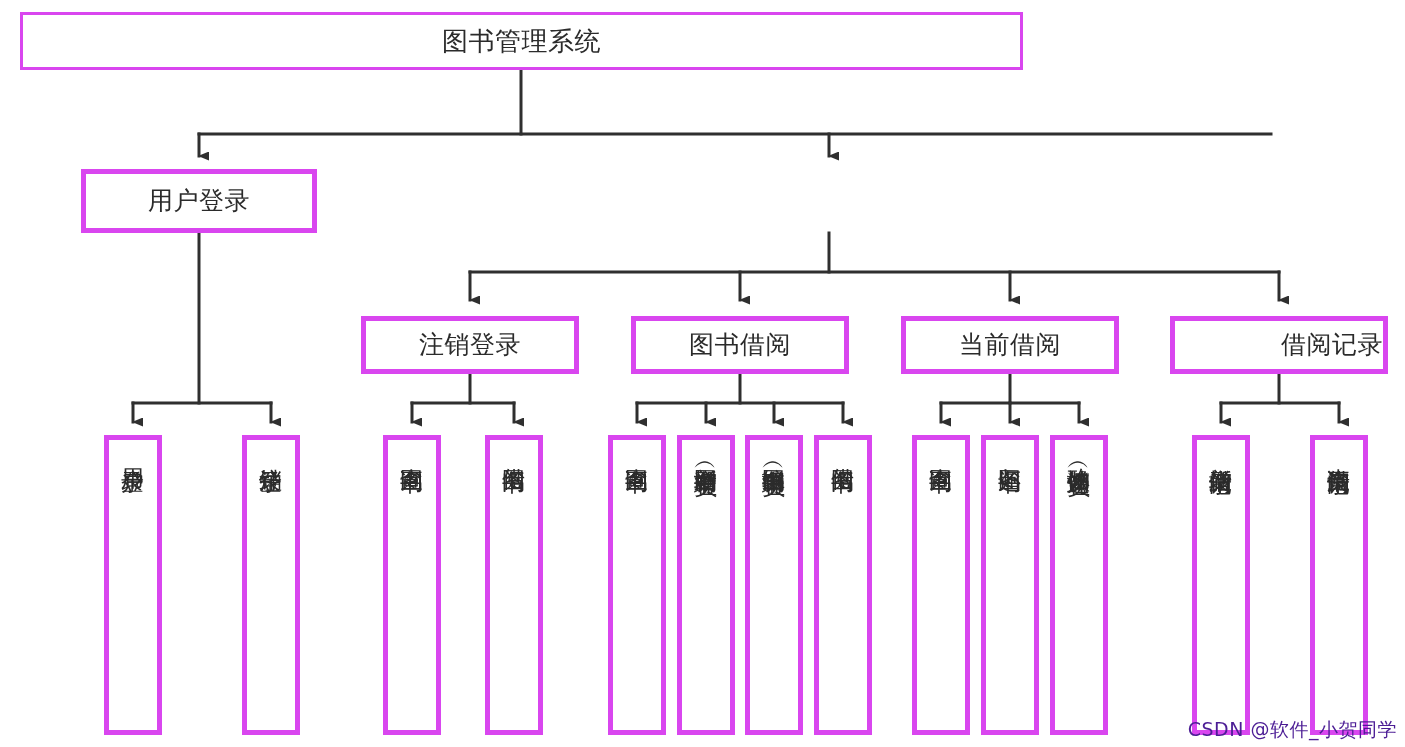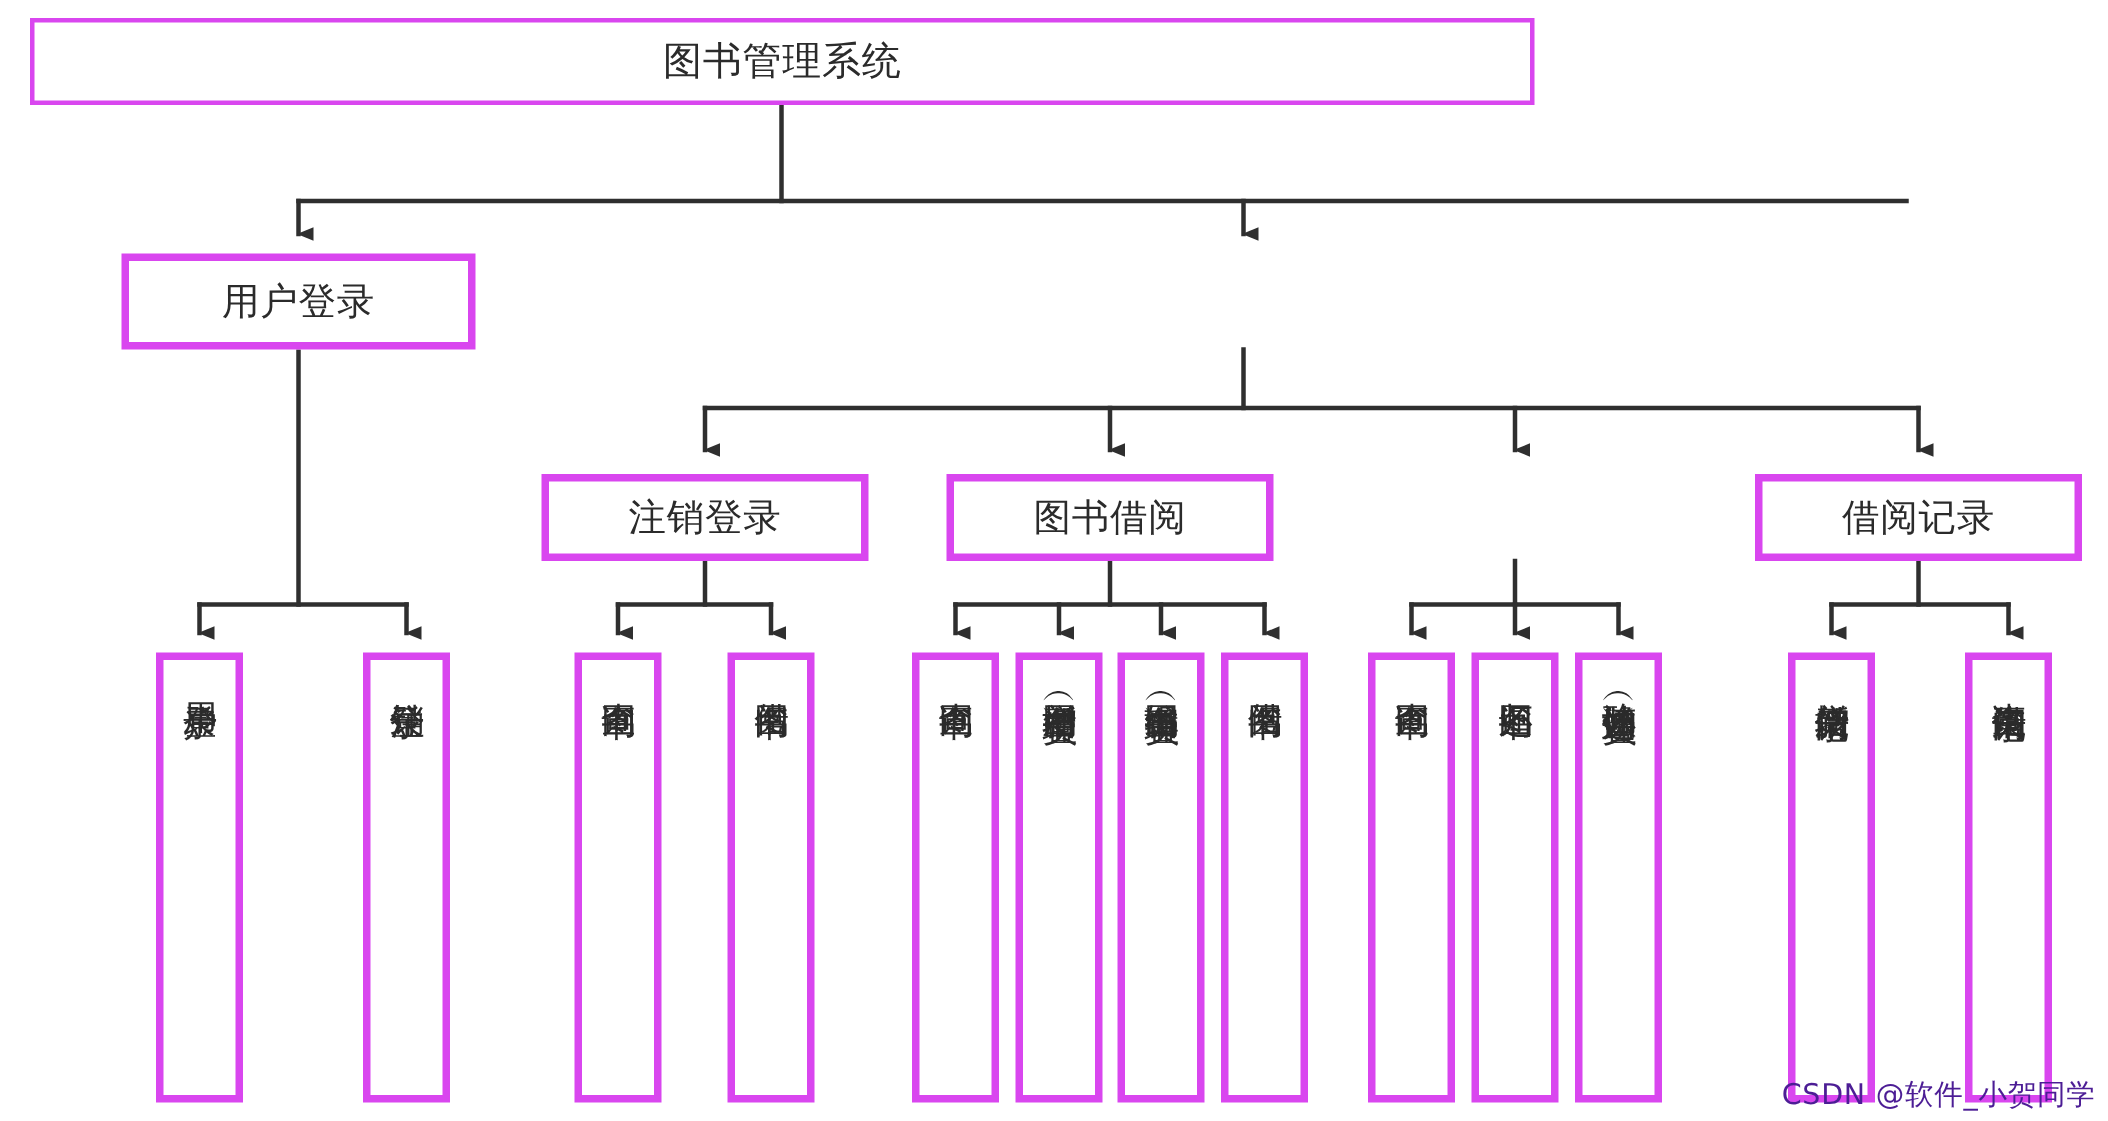--- a/index.html
+++ b/index.html
@@ -151,21 +151,24 @@
   <div class="node level2" style="left:81px; top:169px;">
     <span class="label-h">用户登录</span>
   </div>
 
   <div class="node level3" style="left:361px; top:316px;">
     <span class="label-h">注销登录</span>
   </div>
   <div class="node level3" style="left:631px; top:316px;justify-content:center;">
     <span class="label-h">图书借阅</span>
   </div>
-  <div class="node level3" style="left:1170px; top:316px;">
+  <div class="node level3" style="left:901px; top:316px;">
+    <span class="label-h">当前借阅</span>
+  </div>
+  <div class="node level3" style="left:1170px; top:316px;justify-content:flex-end;">
     <span class="label-h">借阅记录</span>
   </div>
 
   <div class="node leaf" style="left:104px; top:435px;">
     <span class="label-v">用户登录</span>
   </div>
   <div class="node leaf" style="left:242px; top:435px;">
     <span class="label-v">注销登录</span>
   </div>
 

